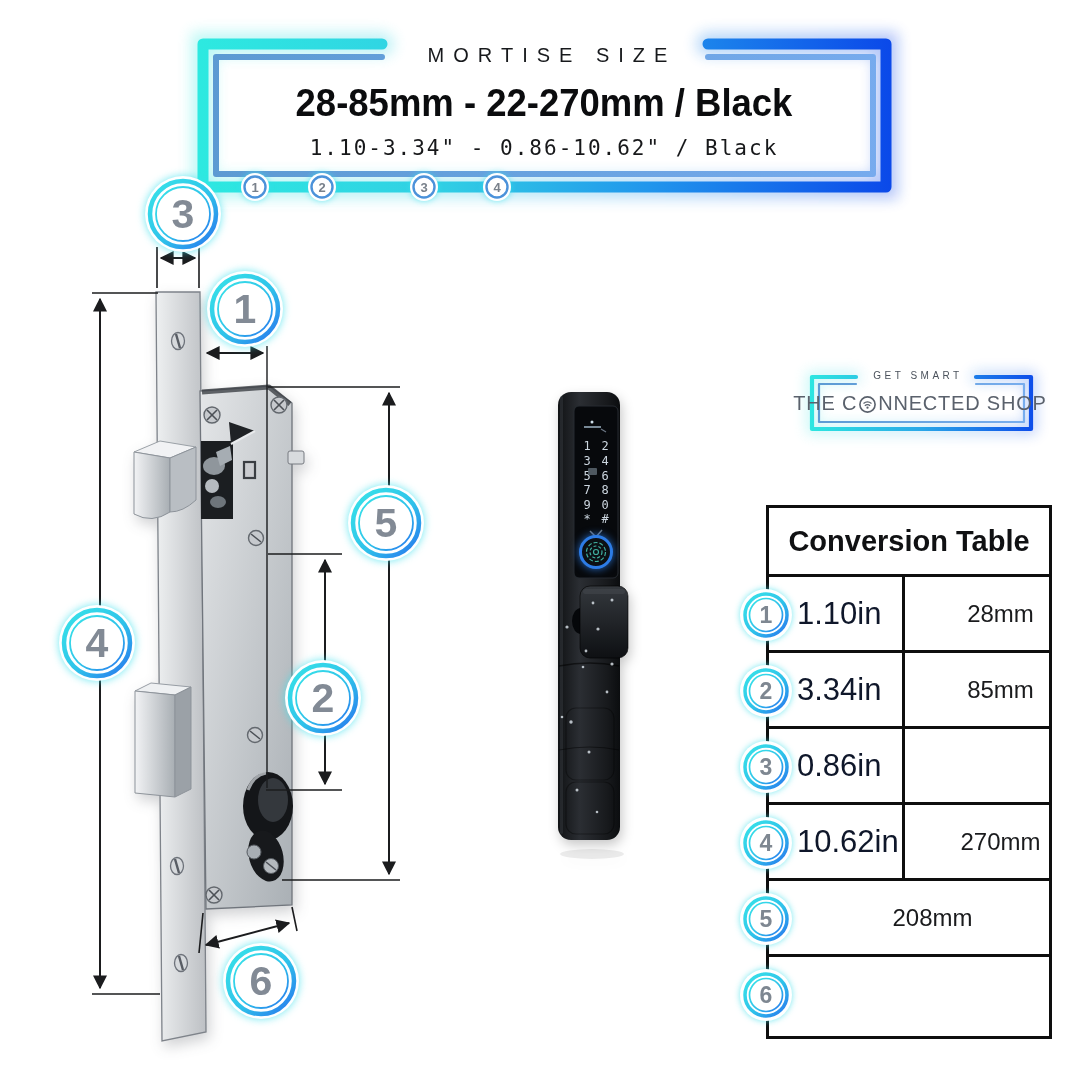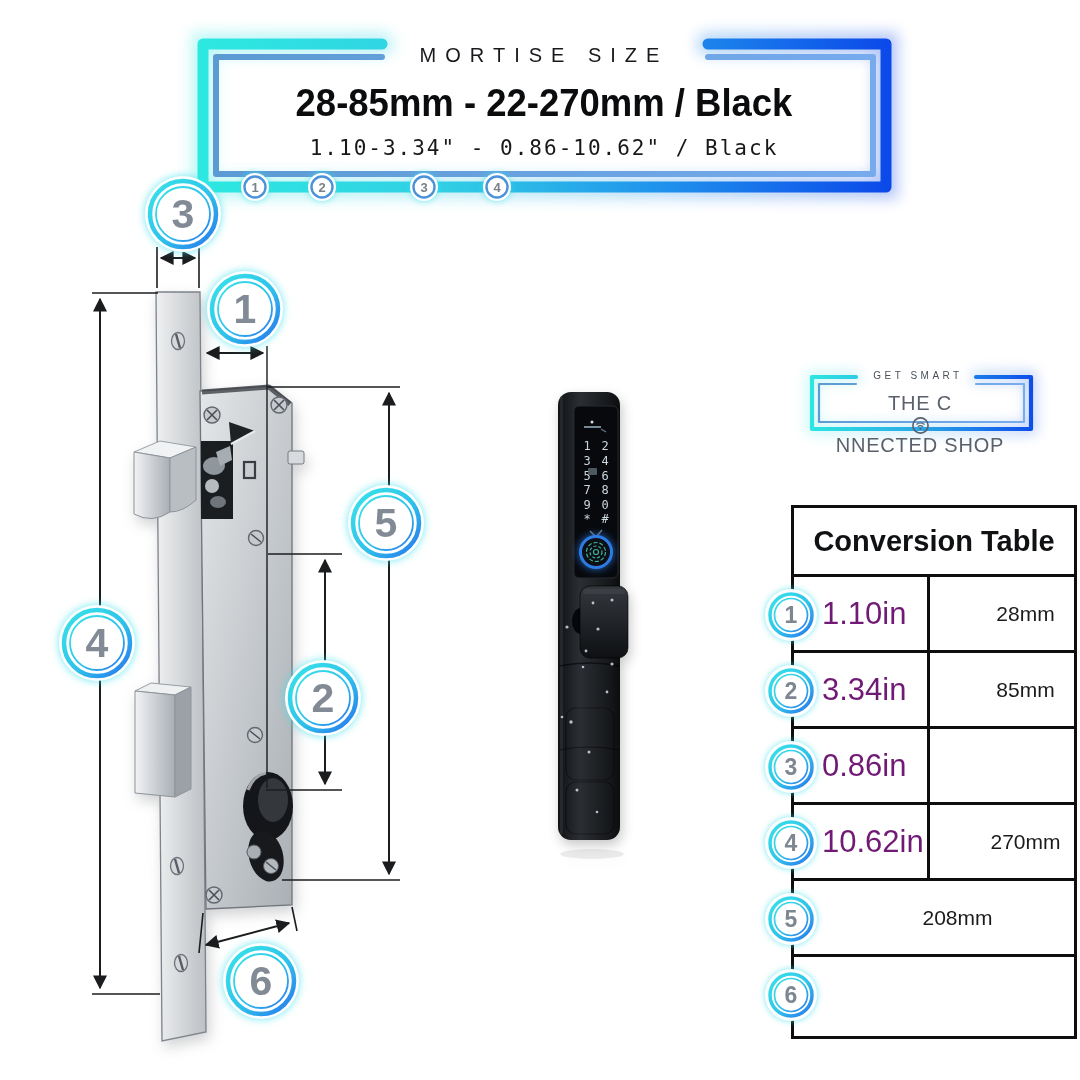--- a/index.html
+++ b/index.html
@@ -6,51 +6,51 @@
   body{
     width:1080px;height:1080px;background:#ffffff;position:relative;overflow:hidden;
     font-family:"Liberation Sans",sans-serif;
   }
   .abs{position:absolute;}
   svg{display:block;overflow:visible;}
 
   
   #header-frame-svg{left:150px;top:10px;}
   .hdr-title{left:199px;top:44px;width:690px;text-align:center;
-    font-size:20px;letter-spacing:9px;color:#17191c;font-weight:500;}
+    font-size:20px;letter-spacing:9px;color:#17191c;font-weight:500;padding-left:8px;}
   .hdr-main{left:199px;top:82px;width:690px;text-align:center;
     font-size:38px;font-weight:bold;color:#0b0c0e;transform:scaleX(.96);letter-spacing:0px;}
   .hdr-sub{left:199px;top:136px;width:690px;text-align:center;
     font-size:21px;letter-spacing:2px;color:#17181a;font-family:"DejaVu Sans Mono",monospace;}
 
   
   #logo-frame-svg{left:790px;top:362px;}
   .logo-tag{left:818px;top:370px;width:200px;text-align:center;font-size:10px;
     letter-spacing:3.5px;color:#4b525c;font-weight:normal;}
   .logo-name{left:790px;top:392px;width:260px;display:flex;align-items:center;justify-content:center;
-    font-size:20px;letter-spacing:.8px;color:#5a616c;white-space:nowrap;flex-direction:column;}
+    font-size:20px;letter-spacing:.8px;color:#5a616c;white-space:nowrap;}
   .logo-name .wifiO{display:inline-block;margin:0 1px;position:relative;top:1px;}
 
   
   #diagram-svg{left:40px;top:150px;}
   #device-svg{left:540px;top:378px;filter:drop-shadow(2px 5px 6px rgba(0,0,0,.22));}
   .callout{filter:drop-shadow(0 0 4px rgba(56,224,236,.75));}
   .mini-marker{filter:drop-shadow(0 0 3px rgba(56,224,236,.7));}
 
   
-  .ctable{left:791px;top:505px;width:286px;height:534px;border:3px solid #0e0e0e;
+  .ctable{left:766px;top:505px;width:286px;height:534px;border:3px solid #0e0e0e;
     box-sizing:border-box;background:#fff;}
   .ctable .thead{height:69px;display:flex;align-items:center;justify-content:center;
     font-size:29px;font-weight:bold;color:#101113;border-bottom:3px solid #0e0e0e;box-sizing:border-box;}
   .crow{position:relative;height:76px;display:flex;border-bottom:3px solid #0e0e0e;box-sizing:border-box;}
   .crow:last-child{border-bottom:none;}
   .crow .cell-in{width:136px;display:flex;align-items:center;padding-left:28px;
-    font-size:31px;color:#701a75;border-right:3px solid #0e0e0e;box-sizing:border-box;}
+    font-size:31px;color:#0f172a;border-right:3px solid #0e0e0e;box-sizing:border-box;}
   .crow .cell-mm{flex:1;display:flex;align-items:center;justify-content:center;
-    font-size:21px;color:#1a1b1d;padding-left:47px;}
+    font-size:24px;color:#1a1b1d;padding-left:47px;}
   .badge{position:absolute;left:-30px;top:11px;width:54px;height:54px;
     filter:drop-shadow(0 0 3px rgba(56,222,234,.7));}
 </style>
 </head>
 <body>
 
 <svg width="0" height="0" class="abs" aria-hidden="true">
   <defs>
     <linearGradient id="rg" x1="0" y1="0" x2="1" y2="1">
       <stop offset="0" stop-color="#38e4e8"></stop>

